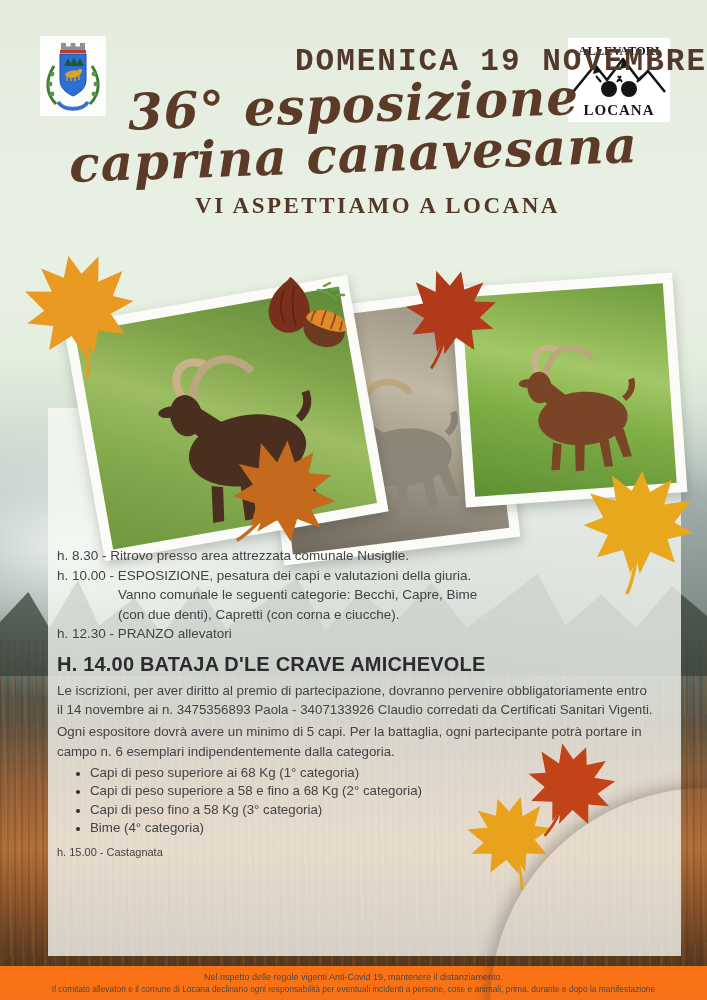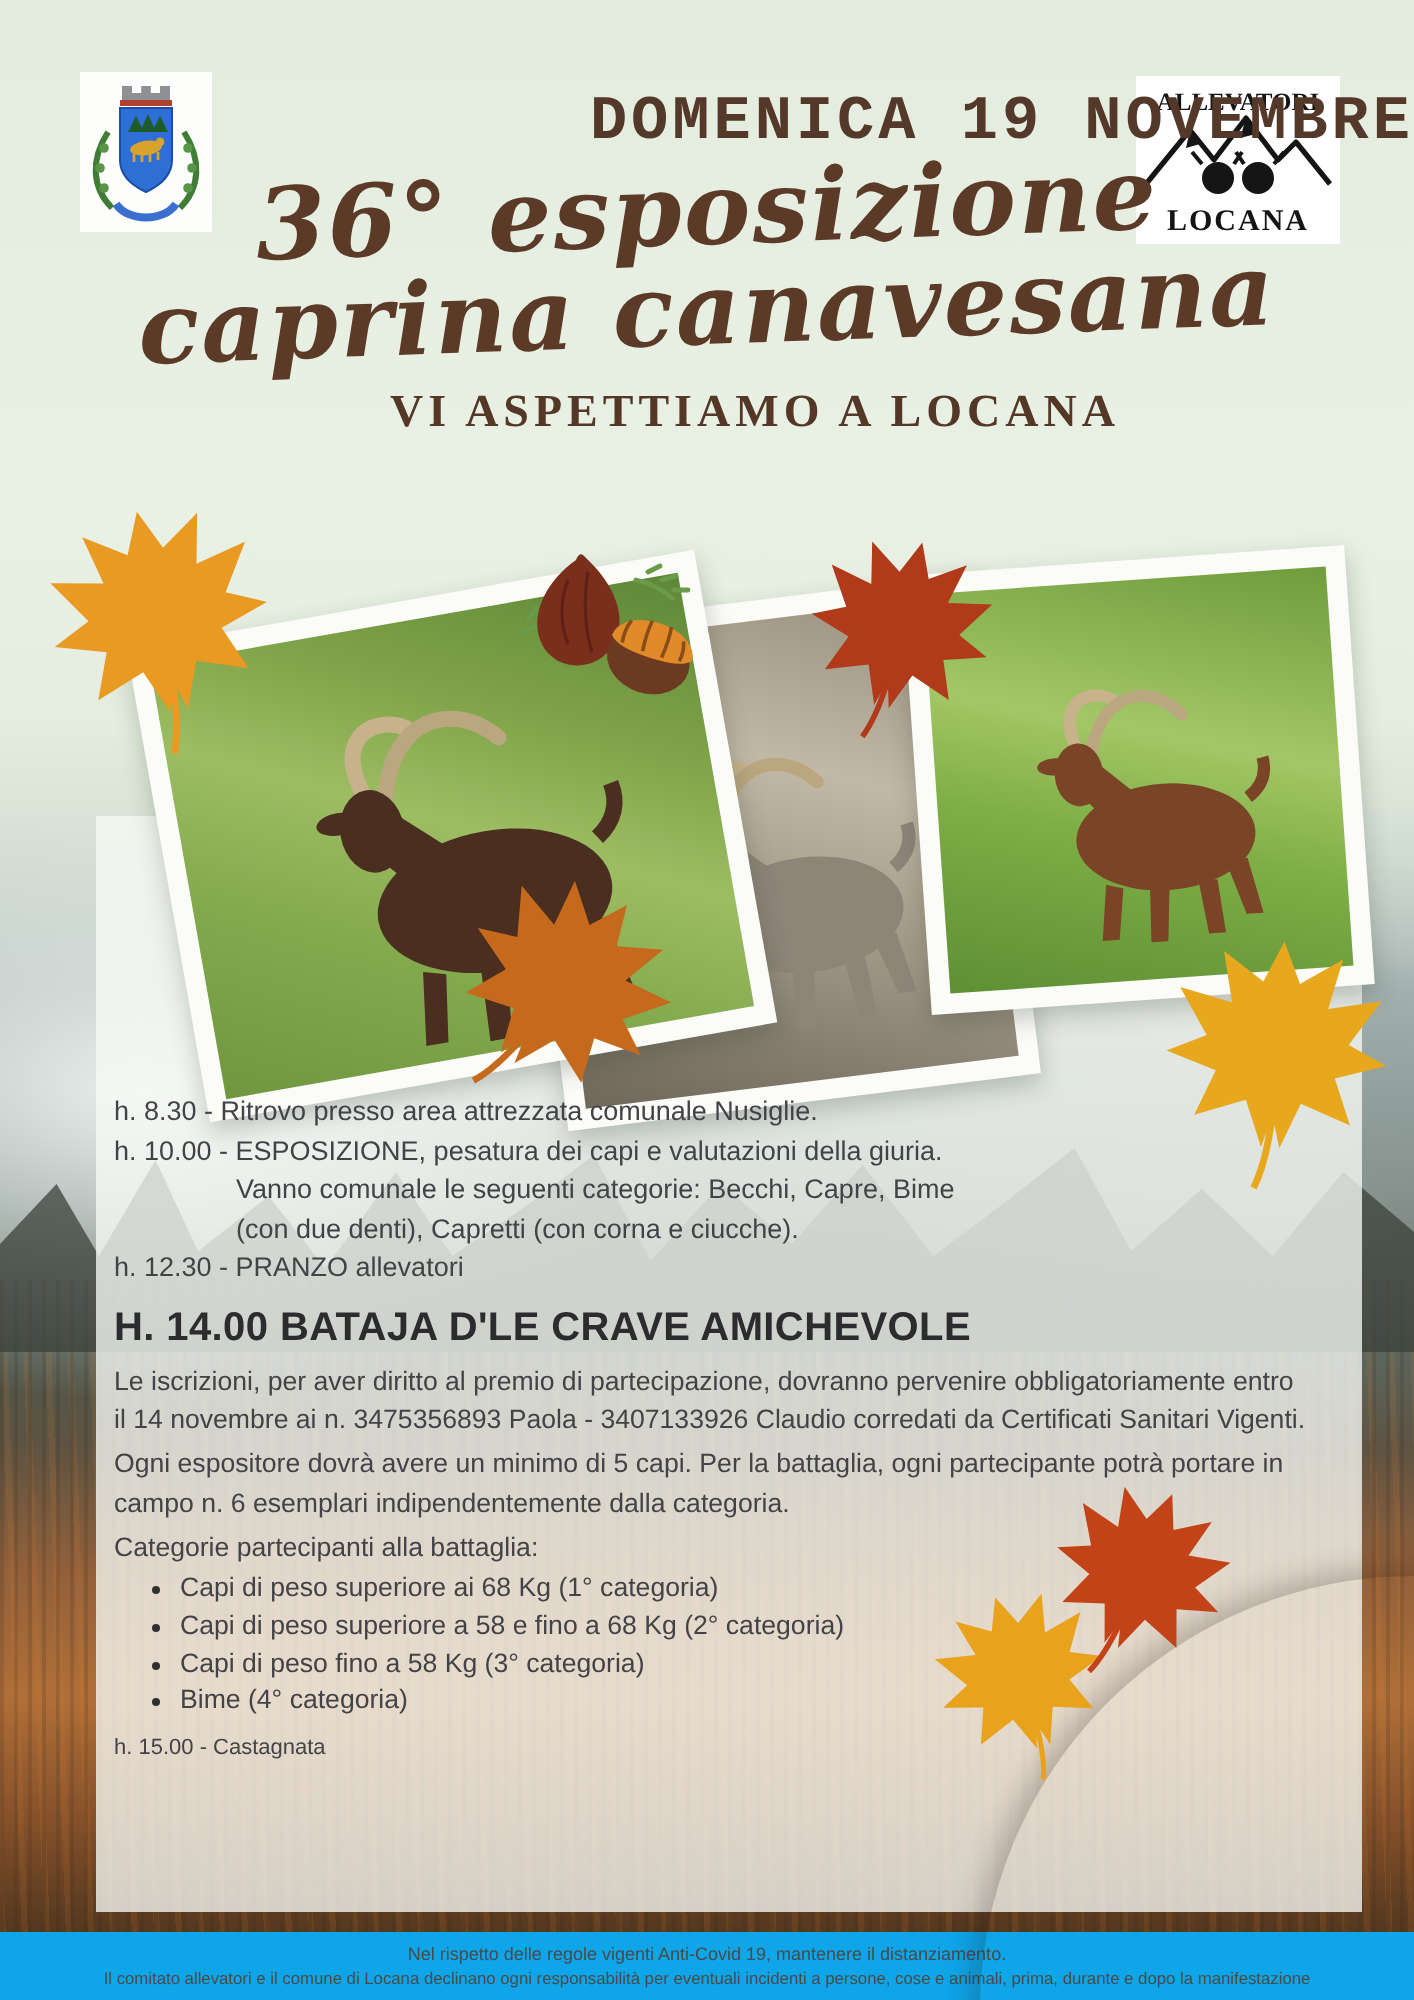--- a/index.html
+++ b/index.html
@@ -62,21 +62,21 @@
   .sched p.indent{padding-left:61px;}
   .bheading{margin:9px 0 5px;font-size:20px;font-weight:700;color:#2c2c2e;letter-spacing:.2px;}
   .para{margin:0 0 2px;font-size:13.3px;line-height:19.8px;}
   ul.cats{margin:2px 0 5px;padding-left:33px;}
   ul.cats li{font-size:13.3px;line-height:18.6px;}
   ul.cats li::marker{color:#2f2f2f;font-size:12px;}
   .closing p{margin:0;font-size:11px;line-height:19px;}
   .closing p:first-child{margin-top:4px;}
 
   
-  .footer{left:0;top:966px;width:707px;height:34px;background:#0ea5e9;z-index:7;
+  .footer{left:0;top:966px;width:707px;height:34px;background:#f97316;z-index:7;
     display:flex;flex-direction:column;justify-content:center;align-items:center;gap:2px;}
   .footer .f1{font-size:9px;color:#4a4a48;}
   .footer .f2{font-size:8.4px;color:#4a4a48;white-space:nowrap;}
 
   .chestnuts{left:490px;top:788px;width:434px;height:434px;border-radius:50%;z-index:8;
     box-shadow:-4px -4px 14px rgba(30,25,20,.25);background:
     radial-gradient(circle 26px at 38% 38%,#d8ac68 0 40%,#8a5a2e 62%,#33241a 74%,rgba(0,0,0,0) 76%),
     radial-gradient(circle 24px at 24% 50%,#c89250 0 38%,#6e4322 60%,#241811 74%,rgba(0,0,0,0) 76%),
     radial-gradient(circle 25px at 50% 52%,#e2b97c 0 36%,#7c4a24 58%,#2a1c12 74%,rgba(0,0,0,0) 76%),
     radial-gradient(circle 22px at 33% 64%,#d3a05a 0 36%,#69401f 60%,#241711 74%,rgba(0,0,0,0) 76%),
@@ -218,21 +218,20 @@
   <div class="sched">
     <p>h. 8.30 - Ritrovo presso area attrezzata comunale Nusiglie.</p>
     <p>h. 10.00 - ESPOSIZIONE, pesatura dei capi e valutazioni della giuria.</p>
     <p class="indent">Vanno comunale le seguenti categorie: Becchi, Capre, Bime</p>
     <p class="indent">(con due denti), Capretti (con corna e ciucche).</p>
     <p>h. 12.30 - PRANZO allevatori</p>
   </div>
   <div class="bheading">H. 14.00 BATAJA D'LE CRAVE AMICHEVOLE</div>
   <p class="para">Le iscrizioni, per aver diritto al premio di partecipazione, dovranno pervenire obbligatoriamente entro il 14 novembre ai n. 3475356893 Paola - 3407133926 Claudio corredati da Certificati Sanitari Vigenti.</p>
   <p class="para">Ogni espositore dovrà avere un minimo di 5 capi. Per la battaglia, ogni partecipante potrà portare in campo n. 6 esemplari indipendentemente dalla categoria.</p>
-  <p class="para">Categorie partecipanti alla battaglia:</p>
   <ul class="cats">
     <li>Capi di peso superiore ai 68 Kg (1° categoria)</li>
     <li>Capi di peso superiore a 58 e fino a 68 Kg (2° categoria)</li>
     <li>Capi di peso fino a 58 Kg (3° categoria)</li>
     <li>Bime (4° categoria)</li>
   </ul>
   <div class="closing">
     <p>h. 15.00 - Castagnata</p>
   </div>
 </div>

